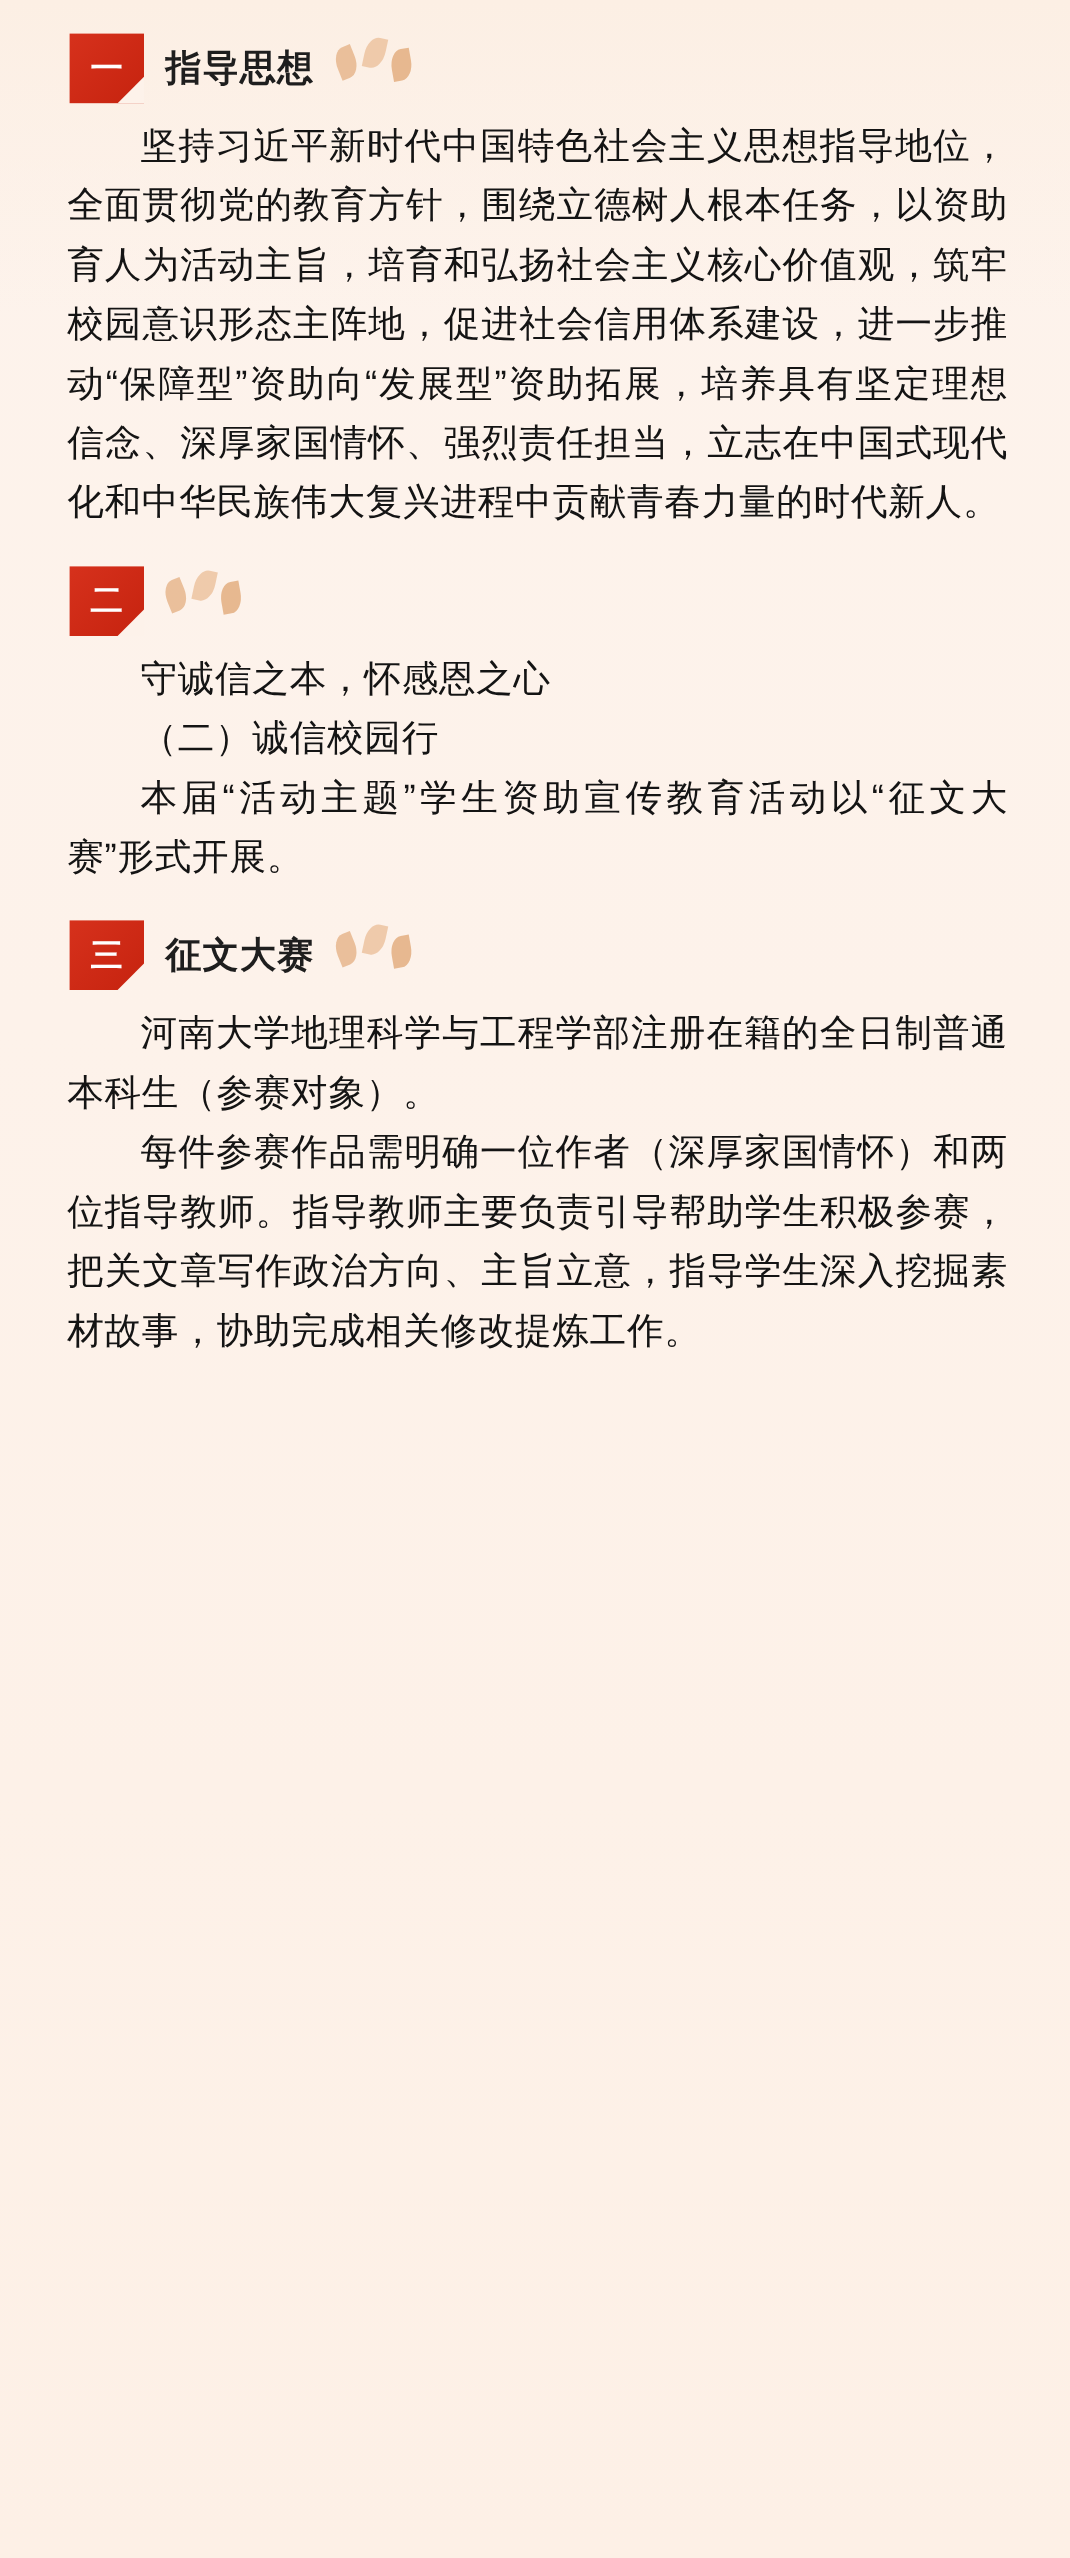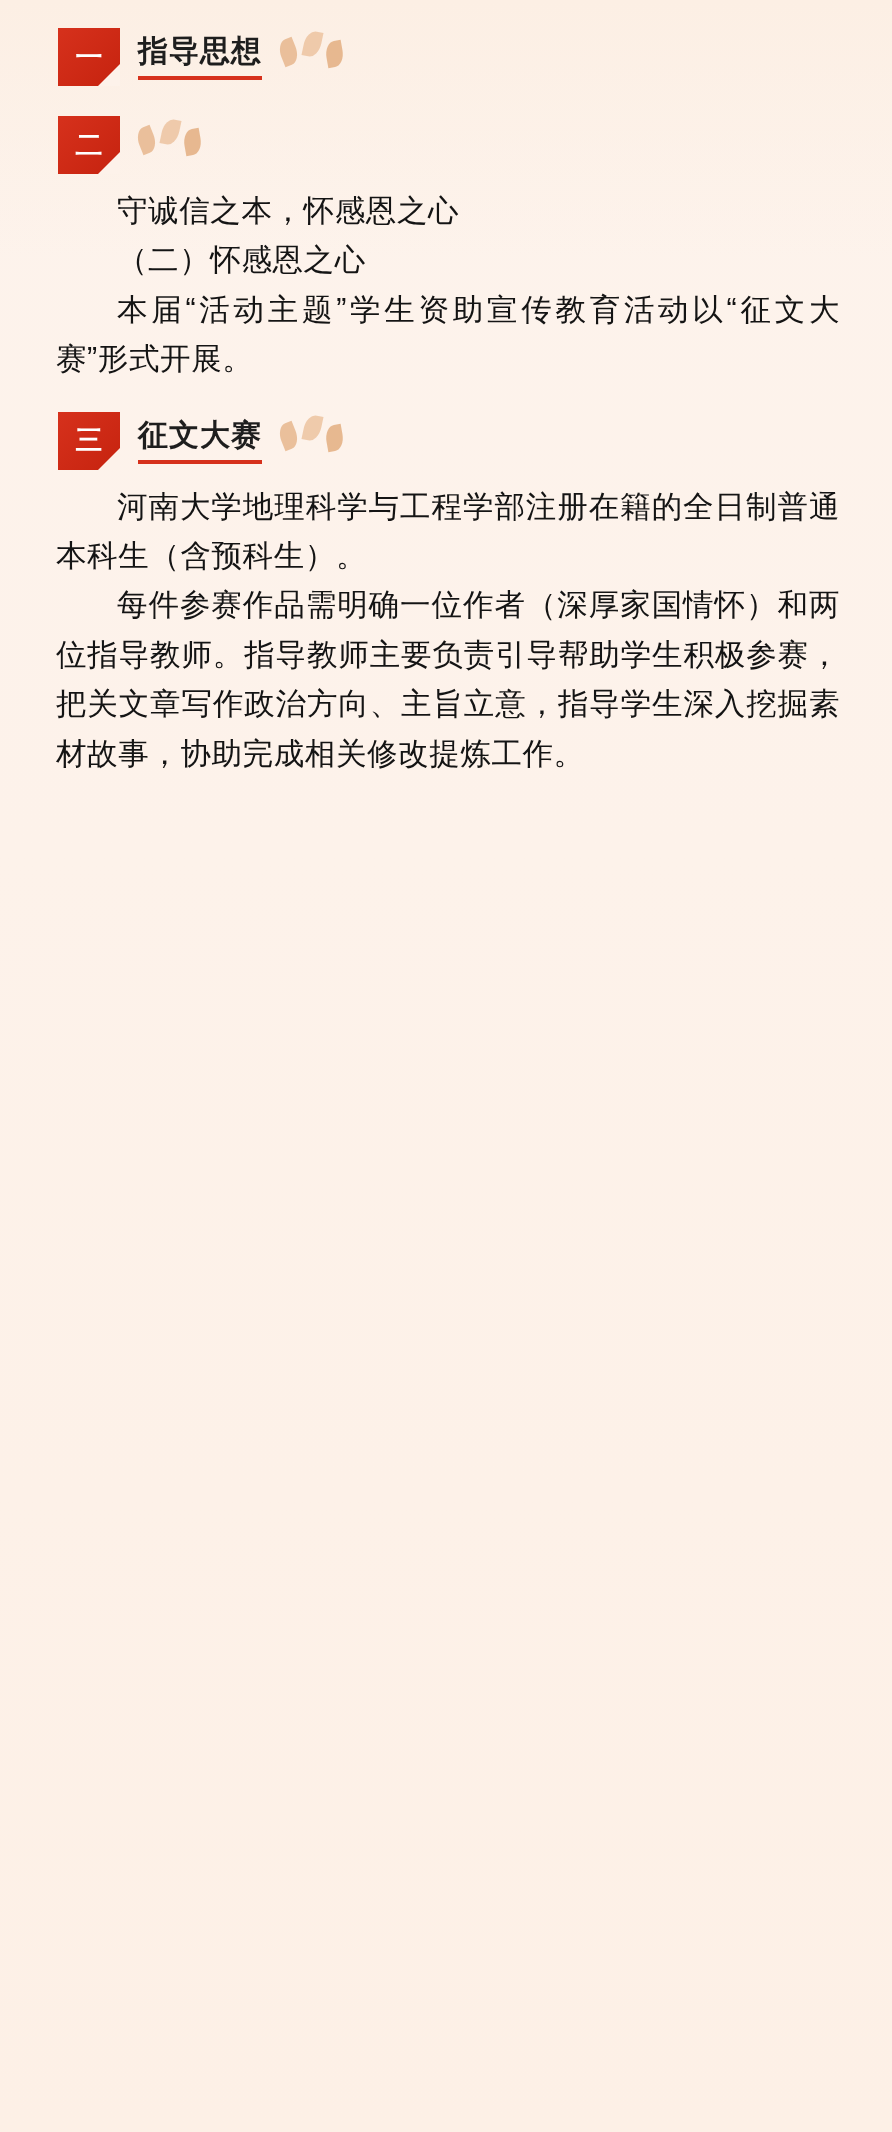--- a/index.html
+++ b/index.html
@@ -66,21 +66,21 @@
     right: -0px;
     bottom: -0px;
     width: 0;
     height: 0;
     border-left: 22px solid transparent;
     border-bottom: 22px solid #fdf2ea;
   }
   .head-text-wrap {
     margin-left: 18px;
     display: flex;
-    flex-direction: column;
+    flex-direction: row;
     justify-content: center;
     position: relative;
     align-items: center;
   }
   .head-text {
     font-size: 30px;
     font-weight: bold;
     color: #1e1e1e;
     letter-spacing: 1px;
     line-height: 1.1;
@@ -147,47 +147,48 @@
         <div class="head-text-wrap">
           <div class="head-text">指导思想</div>
           <div class="head-underline"></div>
         </div>
         <div class="leaf-deco">
           <span class="l1"></span>
             <span class="l2"></span>
             <span class="l3"></span>
         </div>
       </div>
+      <p class="para indent">坚持习近平新时代中国特色社会主义思想指导地位，全面贯彻党的教育方针，围绕立德树人根本任务，以资助育人为活动主旨，培育和弘扬社会主义核心价值观，筑牢校园意识形态主阵地，促进社会信用体系建设，进一步推动“保障型”资助向“发展型”资助拓展，培养具有坚定理想信念、深厚家国情怀、强烈责任担当，立志在中国式现代化和中华民族伟大复兴进程中贡献青春力量的时代新人。</p>
     </div>
 
     <div class="block">
       <div class="section-head">
         <div class="num-badge">二</div>
         <div class="leaf-deco">
           <span class="l1"></span>
             <span class="l2"></span>
             <span class="l3"></span>
         </div>
       </div>
       <p class="para indent nogap">守诚信之本，怀感恩之心</p>
-      <p class="para indent nogap">（二）怀感恩之心</p>
+      <p class="para indent nogap">（二）诚信校园行</p>
       <p class="para indent">本届“活动主题”学生资助宣传教育活动以“征文大赛”形式开展。</p>
     </div>
 
     <div class="block">
       <div class="section-head">
         <div class="num-badge">三</div>
         <div class="head-text-wrap">
           <div class="head-text">征文大赛</div>
           <div class="head-underline"></div>
         </div>
         <div class="leaf-deco">
           <span class="l1"></span>
             <span class="l2"></span>
             <span class="l3"></span>
         </div>
       </div>
-      <p class="para indent nogap">河南大学地理科学与工程学部注册在籍的全日制普通本科生（含预科生）。</p>
+      <p class="para indent nogap">河南大学地理科学与工程学部注册在籍的全日制普通本科生（参赛对象）。</p>
       <p class="para indent">每件参赛作品需明确一位作者（深厚家国情怀）和两位指导教师。指导教师主要负责引导帮助学生积极参赛，把关文章写作政治方向、主旨立意，指导学生深入挖掘素材故事，协助完成相关修改提炼工作。</p>
     </div>
 
   </div>
 </div>
 
 </body></html>

